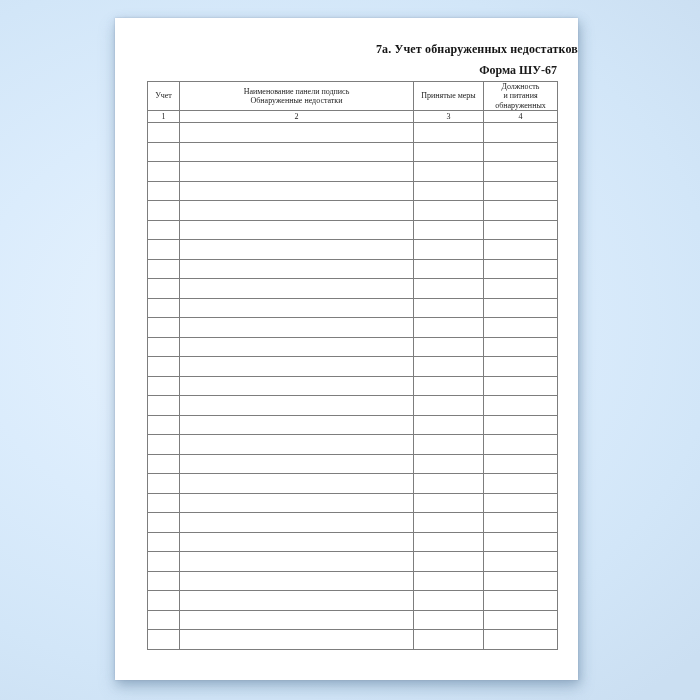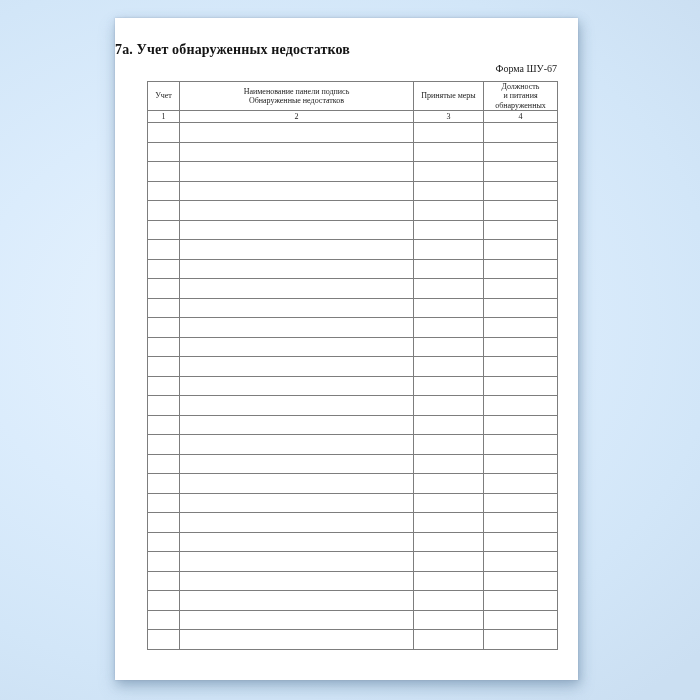--- a/index.html
+++ b/index.html
@@ -27,32 +27,33 @@
     box-shadow:
       0 0 2px rgba(130, 150, 175, 0.55),
       2px 4px 10px rgba(105, 135, 165, 0.45),
       0 8px 16px rgba(110, 140, 170, 0.30);
   }
   .doc-title {
     position: absolute;
     top: 24px;
     left: 0;
     width: 100%;
-    text-align: left;
-    font-size: 14px;
+    text-align: right;
+    font-size: 12px;
     font-weight: bold;
     color: #141414;
     letter-spacing: 0.15px;
   }
   .form-code {
     position: absolute;
     top: 45px;
     right: 21px;
-    font-size: 10px;
+    font-size: 12px;
     color: #1a1a1a;
+    font-weight: bold;
   }
   table.log {
     position: absolute;
     left: 32px;
     top: 63px;
     width: 410px;
     border-collapse: collapse;
     table-layout: fixed;
   }
   table.log col.c1 { width: 32px; }
@@ -106,21 +107,21 @@
           <col class="c3">
           <col class="c4">
       </colgroup>
       <thead>
         <tr class="header-row">
           <th>
             <span class="hline">Учет</span>
           </th>
           <th>
             <span class="hline">Наименование панели подпись</span>
-            <span class="hline">Обнаруженные недостатков</span>
+            <span class="hline">Обнаруженные недостатки</span>
           </th>
           <th>
             <span class="hline">Принятые меры</span>
           </th>
           <th>
             <span class="hline">Должность</span>
             <span class="hline">и питания</span>
             <span class="hline">обнаруженных</span>
           </th>
         </tr>

